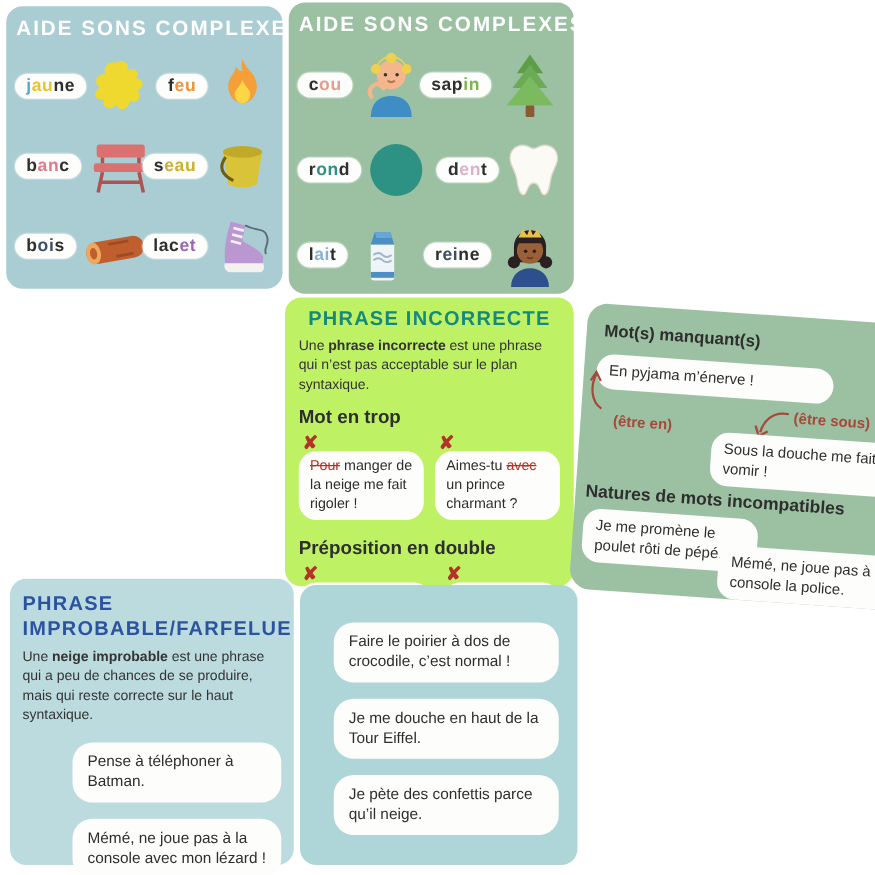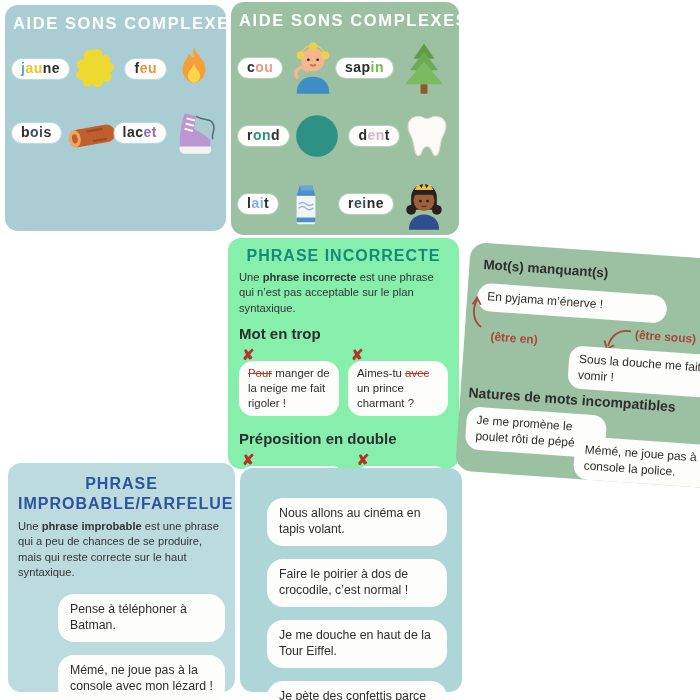--- a/index.html
+++ b/index.html
@@ -32,21 +32,21 @@
   
   #card4{transform:rotate(4deg);transform-origin:0 0;border-radius:16px;}
   #card4 .abs{position:absolute;}
   .c4-head{font-weight:bold;font-size:13.5px;}
   .bubble{background:#fdfdfb;border-radius:14px;padding:6px 10px;font-size:12px;line-height:1.3;
           box-sizing:border-box;}
   .rednote{color:#a6483a;font-size:12px;font-weight:bold;}
 
   
   #card5{padding:11px 10px;}
-  .c5-title{text-align:center;font-weight:bold;color:#2b53a0;font-size:16px;letter-spacing:1px;line-height:1.25;}
+  .c5-title{font-weight:bold;color:#2b53a0;font-size:16px;letter-spacing:1px;line-height:1.25;}
   #card5 .bubble{width:fit-content;max-width:172px;margin:13px 0 0 40px;font-size:12.3px;border-radius:16px;padding:8px 12px;}
   #card6{padding-top:30px;}
   #card6 .bubble{width:fit-content;max-width:180px;margin:0 0 13px 27px;font-size:12.3px;border-radius:16px;padding:8px 12px;}
 </style>
 </head>
 <body>
 
 <div id="stage">
 
   <div class="card" id="card1" style="left:5px;top:5px;width:221px;height:226px;background:#a9cdd3;">
@@ -57,20 +57,38 @@
           <span class="pill"><span style="color: rgb(86, 170, 198);">j</span><span style="color: rgb(230, 197, 47);">au</span><span style="color: rgb(46, 46, 46);">ne</span></span>
           <svg class="icon" viewBox="0 0 48 48">
             <path fill="#f0d92e" d="M20 6 C26 2 32 8 28 12 C34 8 40 14 35 18 C42 18 42 26 36 27 C41 31 36 39 30 35 C31 42 22 44 20 38 C16 44 8 40 11 34 C4 36 1 28 8 25 C2 22 5 13 12 15 C9 9 15 4 20 6 Z"></path>
           </svg>
         </div>
         <div class="word-cell" style="flex:none;">
           <span class="pill"><span style="color: rgb(46, 46, 46);">f</span><span style="color: rgb(234, 148, 64);">eu</span></span>
           <svg class="icon" viewBox="0 0 48 48">
             <path fill="#f49f37" d="M24 3 C26 11 35 14 35 24 C35 31 30 37 24 37 C18 37 13 31 13 24 C13 17 18 15 19 9 C21 12 23 13 24 12 C23 9 23 6 24 3 Z"></path>
             <path fill="#fdd648" d="M24 19 C26 25 30 26 30 30.5 C30 34 27 37 24 37 C21 37 18 34 18 30.5 C18 26 22 25 24 19 Z"></path>
+          </svg>
+        </div>
+      </div>
+      <div class="word-row">
+        <div class="word-cell">
+          <span class="pill"><span style="color: rgb(46, 46, 46);">b</span><span style="color: rgb(221, 123, 142);">an</span><span style="color: rgb(46, 46, 46);">c</span></span>
+          <svg class="icon lg" viewBox="0 0 48 48">
+            <rect x="8" y="9" width="33" height="9" rx="2" fill="#db7070"></rect>
+            <rect x="6" y="22" width="37" height="6" rx="2" fill="#db7070"></rect>
+            <path d="M12 28 L9 42 M37 28 L40 42 M12 18 L12 22 M37 18 L37 22 M10 35 L39 35" stroke="#b35050" stroke-width="2.4" fill="none"></path>
+          </svg>
+        </div>
+        <div class="word-cell" style="flex:none;">
+          <span class="pill"><span style="color: rgb(46, 46, 46);">s</span><span style="color: rgb(200, 178, 46);">eau</span></span>
+          <svg class="icon" viewBox="0 0 48 48">
+            <path d="M9 13 L13 38 Q24 43 35 38 L39 13 Z" fill="#d9c339"></path>
+            <ellipse cx="24" cy="13" rx="15" ry="4.5" fill="#c0aa28"></ellipse>
+            <path d="M11 17 Q3 28 17 35" stroke="#6d5e14" stroke-width="2.4" fill="none"></path>
           </svg>
         </div>
       </div>
       <div class="word-row">
         <div class="word-cell">
           <span class="pill"><span style="color: rgb(46, 46, 46);">b</span><span style="color: rgb(60, 79, 102);">oi</span><span style="color: rgb(46, 46, 46);">s</span></span>
           <svg class="icon lg" viewBox="0 0 48 48">
             <g transform="rotate(-10 24 26)">
               <rect x="4" y="19" width="40" height="15" rx="7.5" fill="#c05f2d"></rect>
               <ellipse cx="9" cy="26.5" rx="5" ry="7.5" fill="#efa75e"></ellipse>
@@ -158,21 +176,21 @@
             <circle cx="21" cy="21.5" r="1.2" fill="#2a2022"></circle>
               <circle cx="27" cy="21.5" r="1.2" fill="#2a2022"></circle>
             <path d="M22 25.5 Q24 27 26 25.5" stroke="#6b3b22" stroke-width="1.3" fill="none"></path>
             <path d="M11 46 C11 37.5 17 33 24 33 C31 33 37 37.5 37 46 Z" fill="#2d4f8e"></path>
           </svg>
         </div>
       </div>
     </div>
   </div>
 
-  <div class="card" id="card3" style="left:228px;top:238px;width:231px;height:231px;background:#86efac;">
+  <div class="card" id="card3" style="left:228px;top:238px;width:231px;height:231px;background:#bef264;">
     <div class="c3-title">PHRASE INCORRECTE</div>
     <div class="intro"><span>Une </span><span style="font-weight: bold;">phrase incorrecte</span><span> est une phrase qui n’est pas acceptable sur le plan syntaxique.</span></div>
     <div class="sec-head">Mot en trop</div>
     <div class="xrow">
       <div class="xbubble">
         <span class="xmark">✘</span>
         <span><span class="struck">Pour</span><span> manger de la neige me fait rigoler !</span></span>
       </div>
       <div class="xbubble">
         <span class="xmark">✘</span>
@@ -209,26 +227,25 @@
     <div class="abs c4-head" style="left:8px;top:142px;font-size:14px;">Natures de mots incompatibles</div>
     <div class="abs bubble" style="left:8px;top:164px;width:140px;">Je me promène le poulet rôti de pépé.</div>
     <div class="abs bubble" style="left:118px;top:186px;width:158px;">Mémé, ne joue pas à la console la police.</div>
   </div>
 
   <div class="card" id="card5" style="left:8px;top:463px;width:227px;height:229px;background:#bcdbdf;">
     <div class="c5-title">
       <div>PHRASE</div>
       <div>IMPROBABLE/FARFELUE</div>
     </div>
-    <div class="intro"><span>Une </span><span style="font-weight: bold;">phrase improbable</span><span> est une phrase qui a peu de chances de se produire, mais qui reste correcte sur le haut syntaxique.</span></div>
+    <div class="intro"><span>Une </span><span style="font-weight: bold;">neige improbable</span><span> est une phrase qui a peu de chances de se produire, mais qui reste correcte sur le haut syntaxique.</span></div>
     <div class="bubble">Pense à téléphoner à Batman.</div>
     <div class="bubble">Mémé, ne joue pas à la console avec mon lézard !</div>
 
   </div>
 
   <div class="card" id="card6" style="left:240px;top:468px;width:222px;height:224px;background:#aed6d8;">
-    <div class="bubble">Nous allons au cinéma en tapis volant.</div>
     <div class="bubble">Faire le poirier à dos de crocodile, c’est normal !</div>
     <div class="bubble">Je me douche en haut de la Tour Eiffel.</div>
     <div class="bubble">Je pète des confettis parce qu’il neige.</div>
   </div>
 
 </div>
 
 </body></html>

